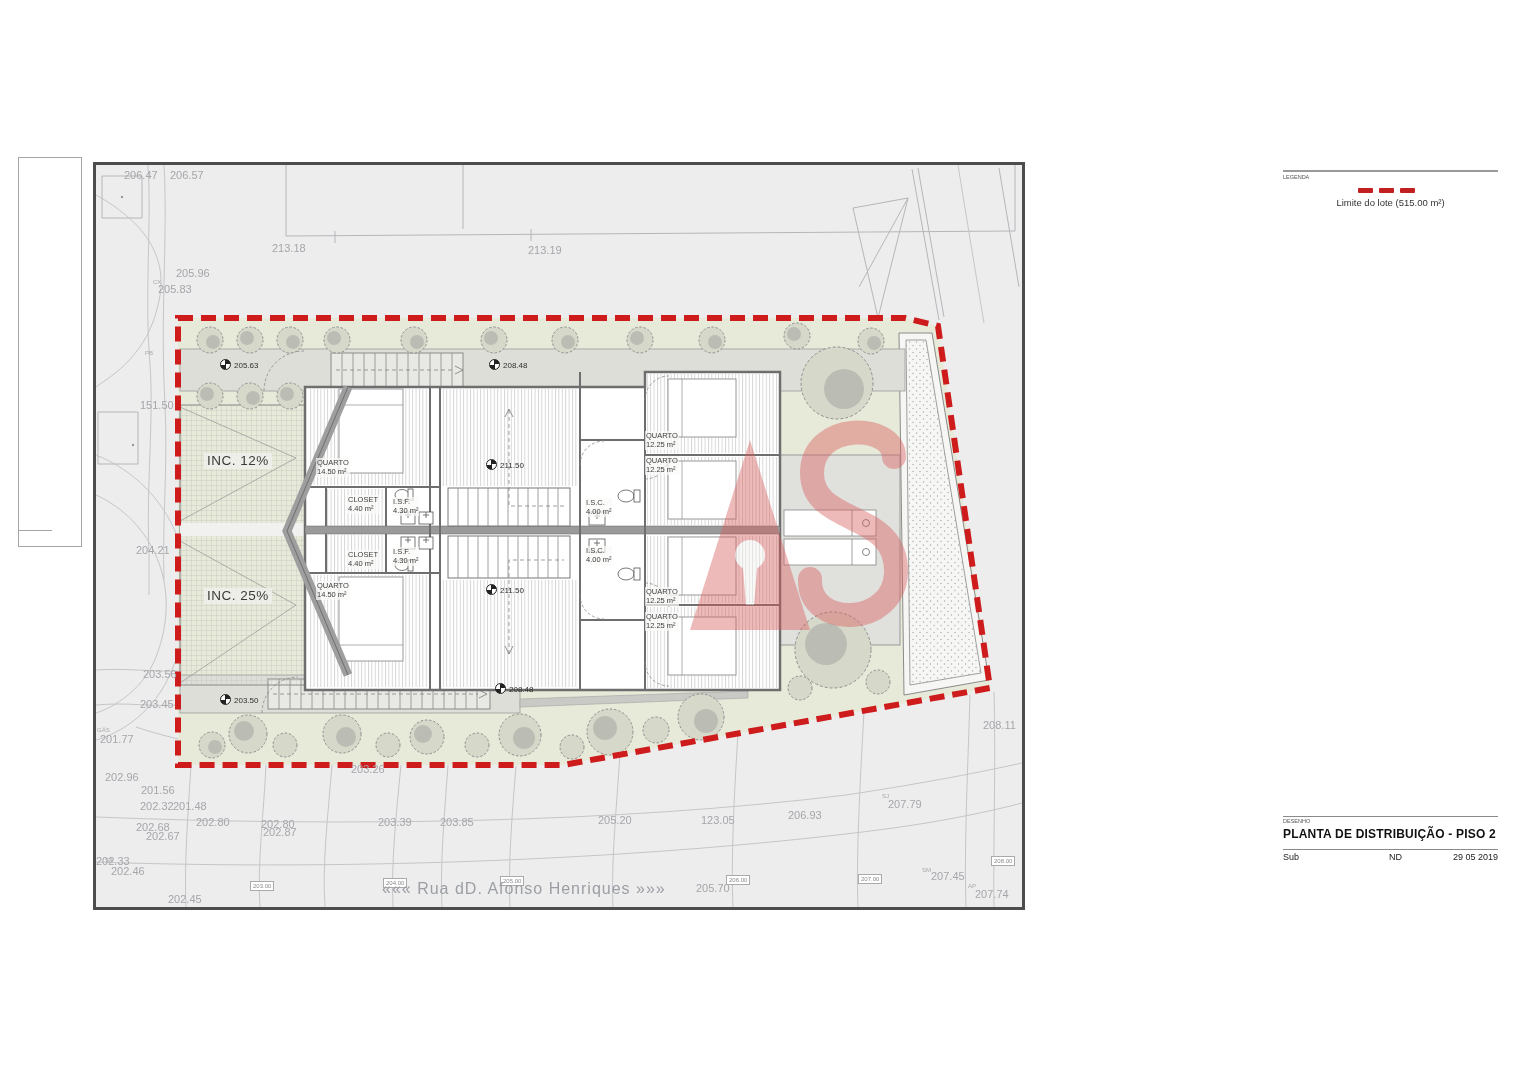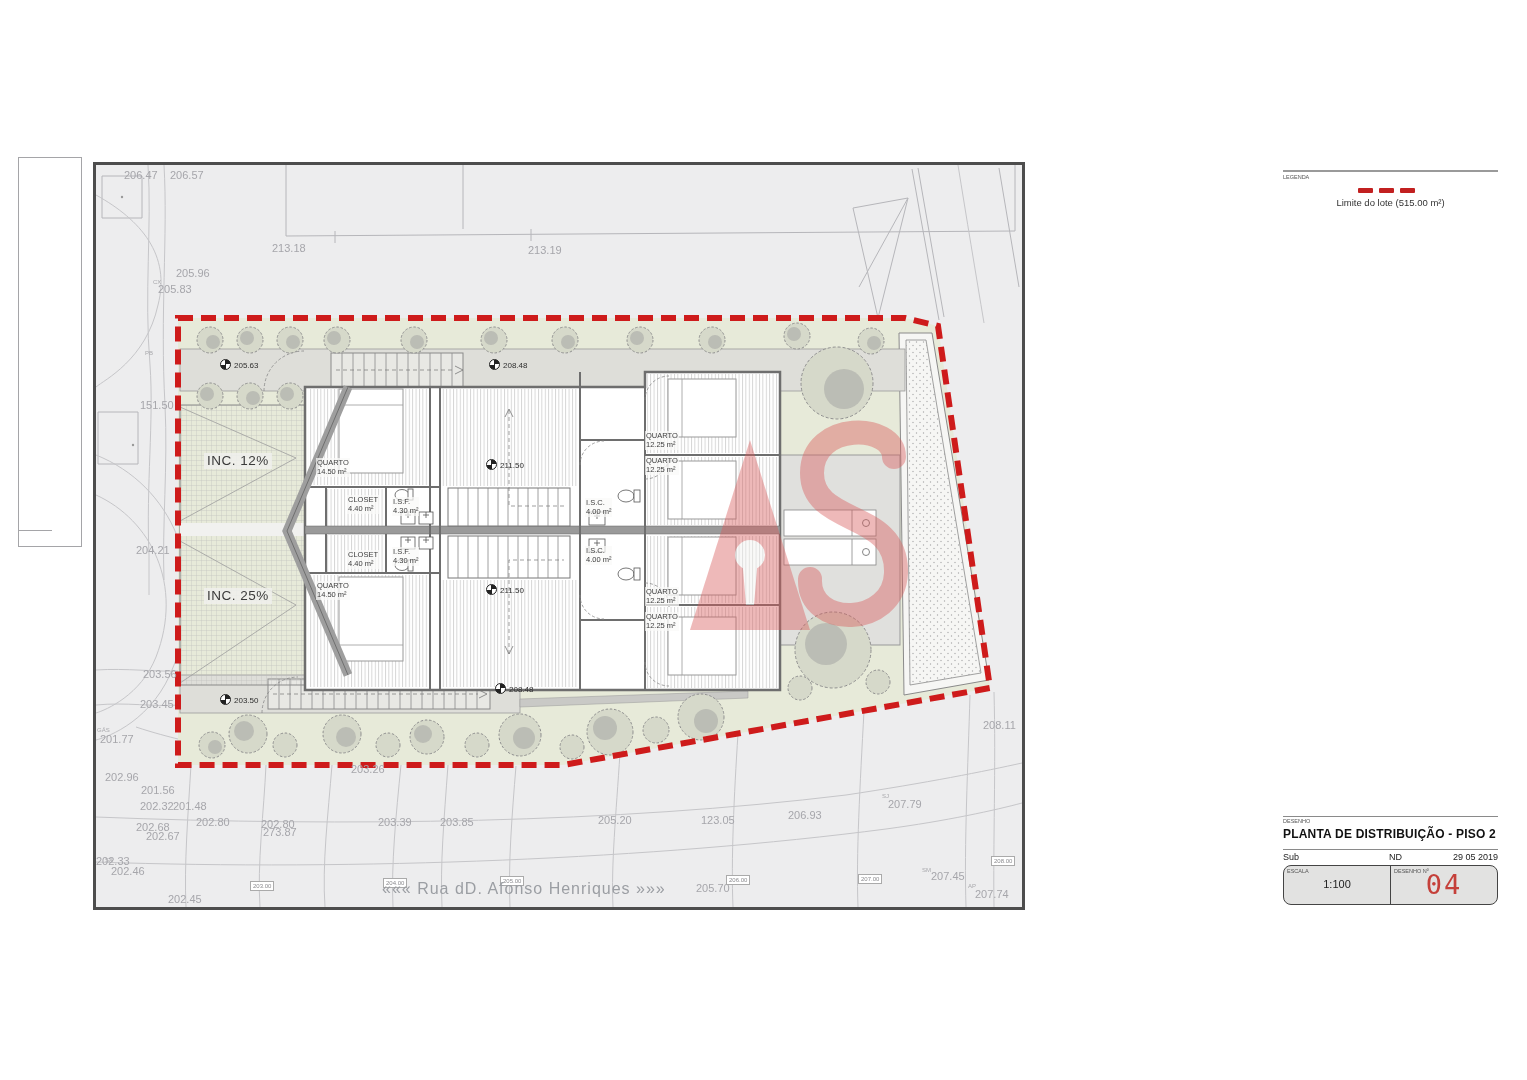--- a/index.html
+++ b/index.html
@@ -311,21 +311,21 @@
     <div class="el" style="left:44px;top:534px">203.45</div>
     <div class="el" style="left:4px;top:569px">201.77</div>
     <div class="el" style="left:9px;top:607px">202.96</div>
     <div class="el" style="left:45px;top:620px">201.56</div>
     <div class="el" style="left:44px;top:636px">202.32</div>
     <div class="el" style="left:77px;top:636px">201.48</div>
     <div class="el" style="left:40px;top:657px">202.68</div>
     <div class="el" style="left:50px;top:666px">202.67</div>
     <div class="el" style="left:100px;top:652px">202.80</div>
     <div class="el" style="left:165px;top:654px">202.80</div>
-    <div class="el" style="left:167px;top:662px">273.87</div>
+    <div class="el" style="left:167px;top:662px">202.87</div>
     <div class="el" style="left:282px;top:652px">203.39</div>
     <div class="el" style="left:255px;top:599px">203.26</div>
     <div class="el" style="left:344px;top:652px">203.85</div>
     <div class="el" style="left:502px;top:650px">205.20</div>
     <div class="el" style="left:605px;top:650px">123.05</div>
     <div class="el" style="left:692px;top:645px">206.93</div>
     <div class="el" style="left:792px;top:634px">207.79</div>
     <div class="el" style="left:887px;top:555px">208.11</div>
     <div class="el" style="left:600px;top:718px">205.70</div>
     <div class="el" style="left:835px;top:706px">207.45</div>
@@ -445,25 +445,15 @@
   <div class="tblock">
     <div class="line"></div>
     <div class="dlabel">DESENHO</div>
     <div class="dtitle">PLANTA DE DISTRIBUIÇÃO - PISO 2</div>
     <div class="line"></div>
     <div class="meta">
       <span class="m1">Sub</span>
       <span class="m2">ND</span>
       <span class="m3">29 05 2019</span>
     </div>
-    <div class="scalebox">
-      <div class="cell">
-        <span class="slabel">ESCALA</span>
-        <span class="sval">1:100</span>
-      </div>
-      <div class="cell">
-        <span class="slabel">DESENHO Nº</span>
-        <span class="snum">04</span>
-      </div>
-    </div>
   </div>
 
 </div>
 
 </body></html>

